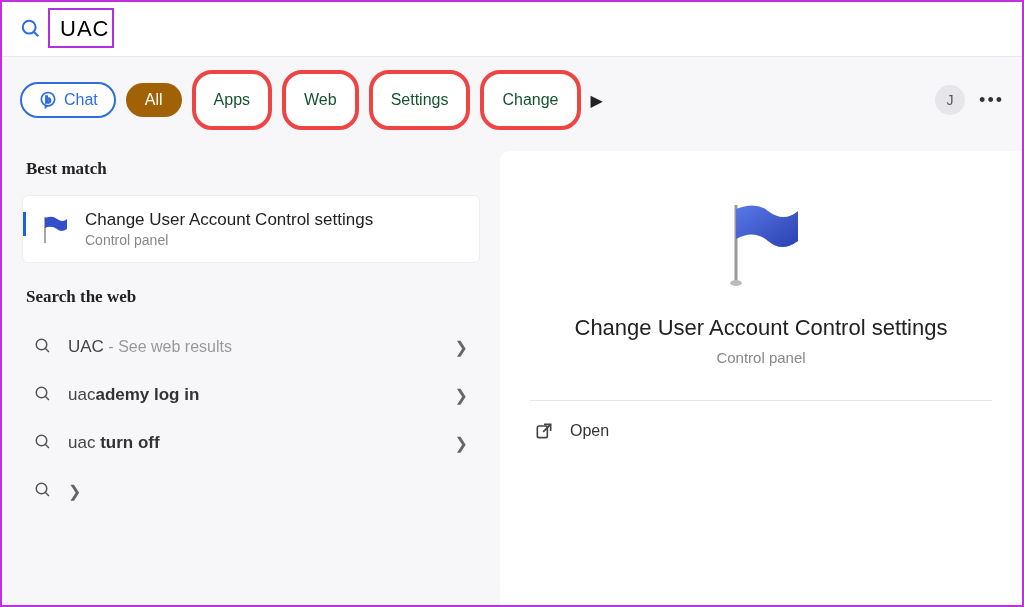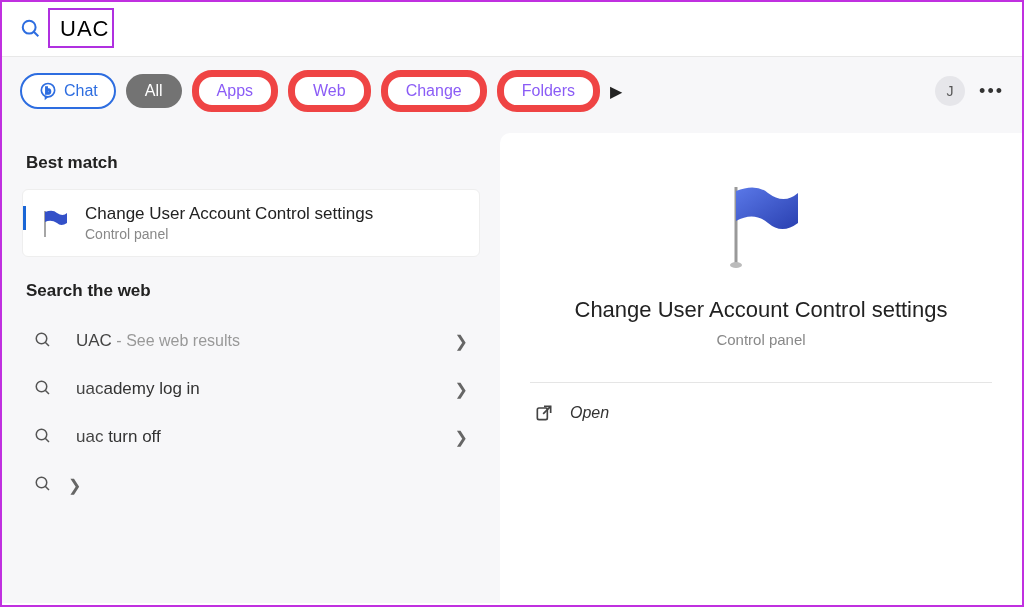--- a/index.html
+++ b/index.html
@@ -5,54 +5,54 @@
 * { margin: 0; padding: 0; box-sizing: border-box; font-family: 'Segoe UI', -apple-system, sans-serif; }
 body { width: 1024px; height: 607px; border: 2px solid #c030e0; background: #fff; overflow: hidden; }
 
 .search-bar { display: flex; align-items: center; padding: 10px 18px; border-bottom: 1px solid #e8e8e8; }
 .search-icon-wrap { margin-right: 10px; display: flex; align-items: center; }
 .search-input-box { position: relative; }
 .search-input { font-size: 22px; font-weight: 400; letter-spacing: 1px; border: none; outline: none; width: 900px; padding: 4px 8px; }
 .highlight-box { position: absolute; left: -4px; top: -4px; width: 66px; height: 40px; border: 2px solid #b030e0; pointer-events: none; }
 
 .filter-row { display: flex; align-items: center; gap: 10px; padding: 13px 18px; background: #f7f7f9; }
-.chip { display: inline-flex; align-items: center; gap: 6px; padding: 5px 18px; border-radius: 20px; font-size: 16px; background: #fff; border: 7px solid #ef4444; cursor: pointer; color: #8b5cf6; }
+.chip { display: inline-flex; align-items: center; gap: 6px; padding: 17px 18px; border-radius: 20px; font-size: 16px; background: #fff; border: 4px solid #ef4444; cursor: pointer; color: #14532d; }
 .chip.chat { border: 2px solid #2d6de0; color: #2d6de0; font-weight: 500; padding: 6px 16px; }
-.chip.all { background: #737373; color: #fff; border: none; font-weight: 500; padding: 8px 19px; }
+.chip.all { background: #a16207; color: #fff; border: none; font-weight: 500; padding: 8px 19px; }
 .chip.chat .bicon { width: 20px; height: 20px; display: inline-block; }
 .filter-right { margin-left: auto; display: flex; align-items: center; gap: 14px; }
 .triangle-icon { font-size: 16px; color: #222; }
 .avatar { width: 30px; height: 30px; border-radius: 50%; background: #e6e6ea; display: flex; align-items: center; justify-content: center; font-size: 14px; color: #555; }
 .more-icon { font-size: 18px; color: #333; letter-spacing: 2px; cursor: pointer; }
 
 .content { display: flex; height: calc(100% - 125px); background: #f7f7f9; }
 .left-col { width: 498px; padding: 6px 20px 20px 20px; }
 .right-col { flex: 1; background: #fff; border-radius: 10px 0 0 0; margin-top: 8px; padding: 30px; display: flex; flex-direction: column; align-items: center; }
 
-.section-title { font-size: 17px; font-weight: 600; color: #222; margin: 22px 4px 16px 4px; }
+.section-title { font-size: 17px; font-weight: 600; color: #222; margin: 10px 4px 16px 4px; font-family: Liberation Serif, serif; }
 
 .best-match-card { background: #fff; border-radius: 6px; padding: 14px 16px; display: flex; align-items: center; gap: 14px; border: 1px solid #eee; position: relative; }
 .best-match-card::before { content: ""; position: absolute; left: 0; top: 16px; width: 3px; height: 24px; background: #1a66d6; }
 .flag-icon-sm { width: 32px; height: 32px; display: flex; align-items: center; justify-content: center; }
 .bm-title { font-size: 17px; color: #222; }
 .bm-sub { font-size: 14px; color: #888; margin-top: 2px; }
 
 .web-item { display: flex; align-items: center; padding: 14px 12px; gap: 14px; cursor: pointer; }
 .web-item .mag { width: 20px; height: 20px; color: #555; }
-.web-text { font-size: 17px; color: #333; flex: 1; margin-left: 8px; }
+.web-text { font-size: 17px; color: #333; flex: 1; }
 .web-text .typed { font-weight: 400; color: #444; }
-.web-text .bold { font-weight: 400; }
+.web-text .bold { font-weight: 700; }
 .web-text .faded { color: #999; font-size: 16px; }
 .chevron { color: #666; font-size: 16px; }
 
 .preview-icon { margin: 20px 0 10px; }
 .preview-title { font-size: 22px; color: #222; text-align: center; margin-top: 14px; }
 .preview-sub { font-size: 15px; color: #888; margin-top: 8px; }
 .divider { width: 100%; border-top: 1px solid #e5e5e5; margin: 34px 0 8px; }
-.action-row { display: flex; align-items: center; gap: 16px; width: 100%; padding: 12px 4px; cursor: pointer; font-style: italic; }
+.action-row { display: flex; align-items: center; gap: 16px; width: 100%; padding: 12px 4px; cursor: pointer; }
 .open-icon { width: 20px; height: 20px; color: #444; }
 .action-label { font-size: 16px; color: #333; }
 </style>
 </head>
 <body>
 
 <div class="search-bar">
   <span class="search-icon-wrap">
     <svg width="22" height="22" viewBox="0 0 24 24" fill="none" stroke="#2d6de0" stroke-width="2.2">
         <circle cx="10" cy="10" r="7"></circle>
@@ -72,22 +72,22 @@
           <circle cx="12" cy="11" r="8"></circle>
           <path d="M8 19 L8 23 L13 19" fill="#2d6de0" stroke="none"></path>
           <text x="12" y="15" text-anchor="middle" font-size="11" fill="#2d6de0" font-weight="bold">b</text>
         </svg>
     </span>
     <span>Chat</span>
   </span>
   <span class="chip all">All</span>
   <span class="chip">Apps</span>
   <span class="chip">Web</span>
+  <span class="chip">Settings</span>
   <span class="chip">Change</span>
-  <span class="chip">Folders</span>
   <span class="triangle-icon">▶</span>
   <div class="filter-right">
     <span class="avatar">J</span>
     <span class="more-icon">•••</span>
   </div>
 </div>
 
 <div class="content">
   <div class="left-col">
     <div class="section-title">Best match</div>

